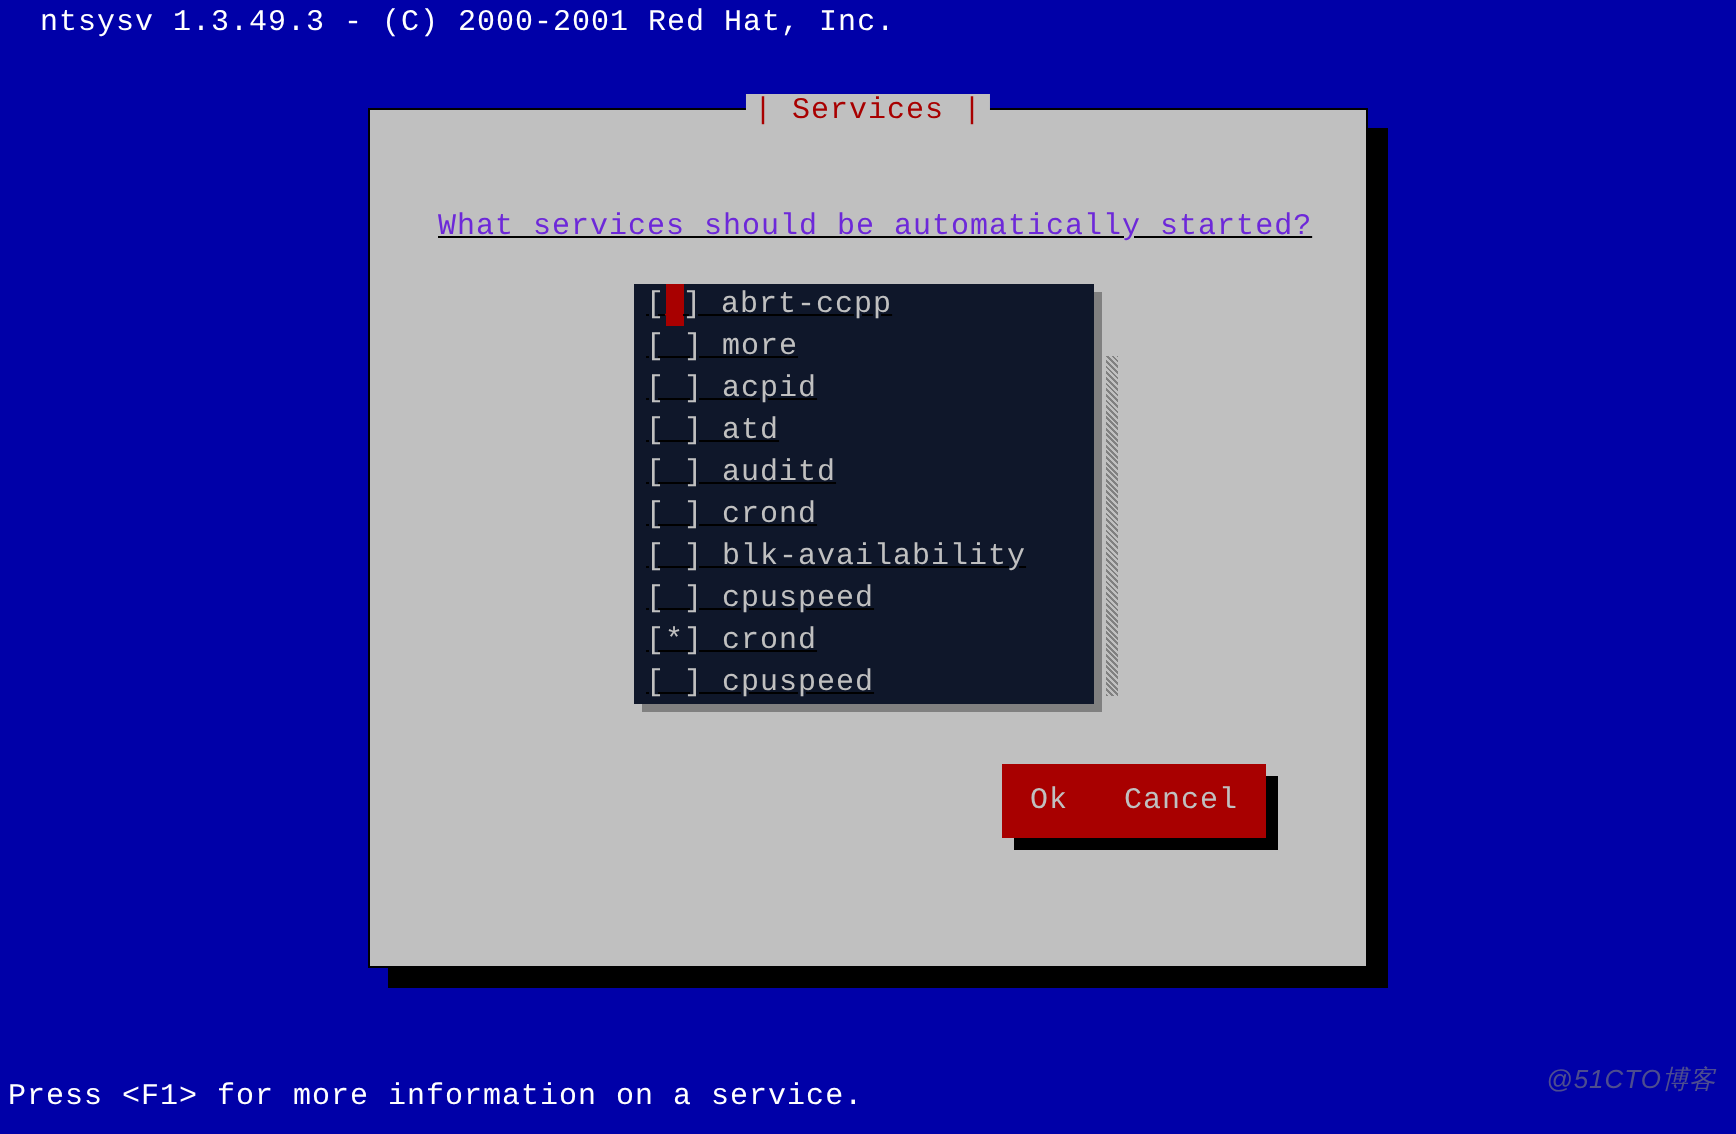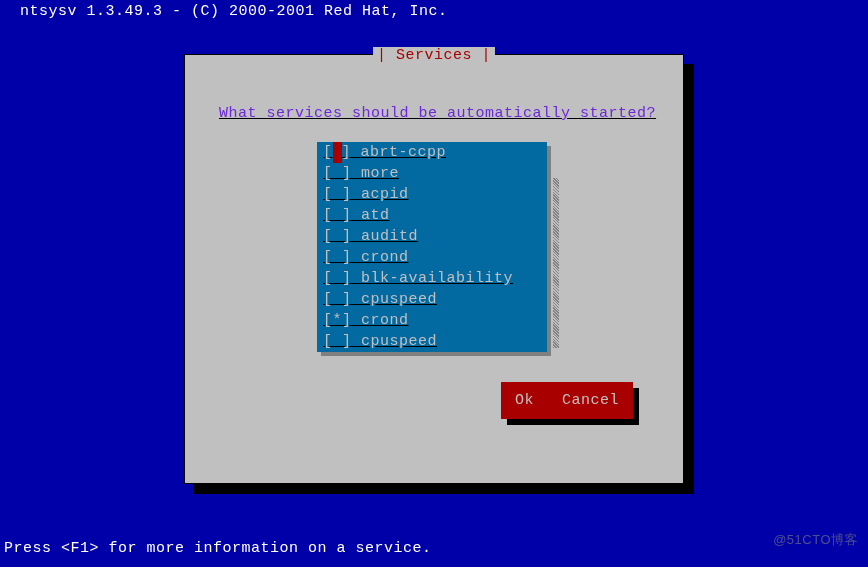--- a/index.html
+++ b/index.html
@@ -65,21 +65,21 @@
       top: 4px;
       width: 230px;
       height: 210px;
       background: #808080;
       z-index: 1;
     }
     .listbox-inner {
       position: relative;
       width: 230px;
       height: 210px;
-      background: #0369a1;
+      background: #0f172a;
       z-index: 2;
       padding: 0;
     }
     .list-row {
       color: #c0c0c0;
       padding: 0 6px;
       line-height: 21px;
       white-space: pre;
     }
     .list-row .bracket { color: #c0c0c0; }
@@ -138,20 +138,21 @@
       color: #ffffff;
     }
     .watermark {
       position: absolute;
       bottom: 18px;
       right: 10px;
       color: #808080;
       font-size: 13px;
       font-family: sans-serif;
       opacity: 0.6;
+      font-style: italic;
     }
   </style>
 </head>
 <body>
 
 <div class="header-line">ntsysv 1.3.49.3 - (C) 2000-2001 Red Hat, Inc.</div>
 
 <div class="dialog-container">
   <div class="dialog-shadow"></div>
   <div class="dialog">

